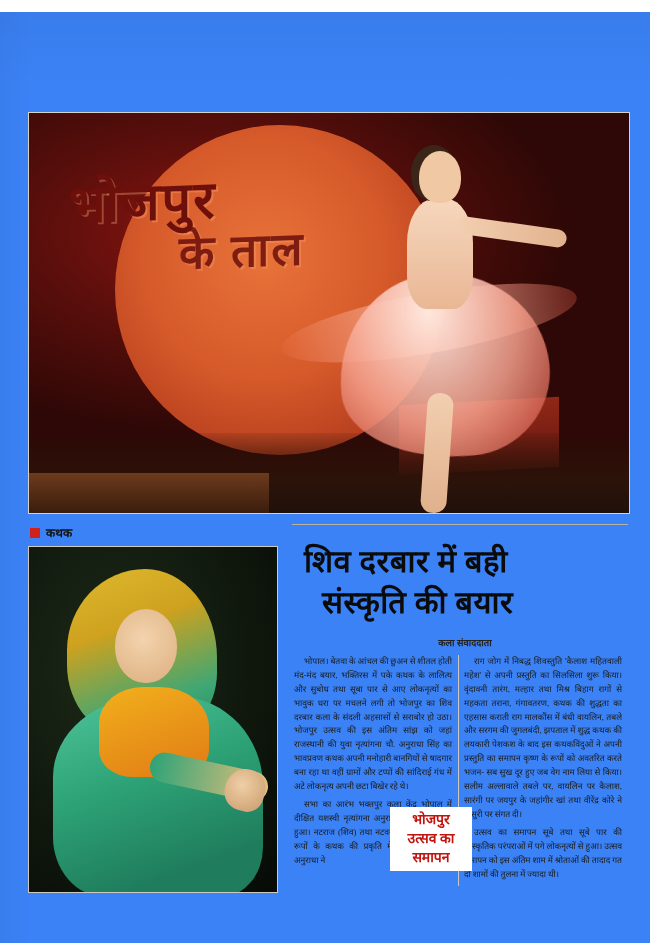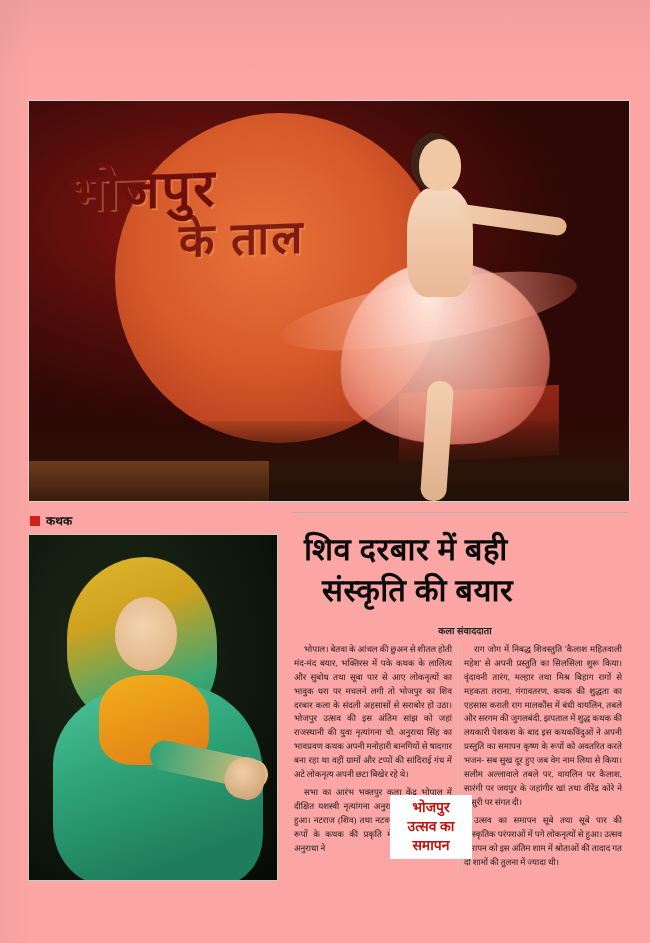--- a/index.html
+++ b/index.html
@@ -10,21 +10,22 @@
   body {
     width: 650px;
     height: 943px;
     position: relative;
     font-family: "Liberation Sans", sans-serif;
     overflow: hidden;
   }
   .page {
     position: absolute;
     inset: 0;
-    background: #fca5a5;
+    background: #3b82f6;
+    margin-top: 12px;
   }
 
   
   .top-photo {
     position: absolute;
     left: 28px;
     top: 100px;
     width: 600px;
     height: 400px;
     overflow: hidden;

